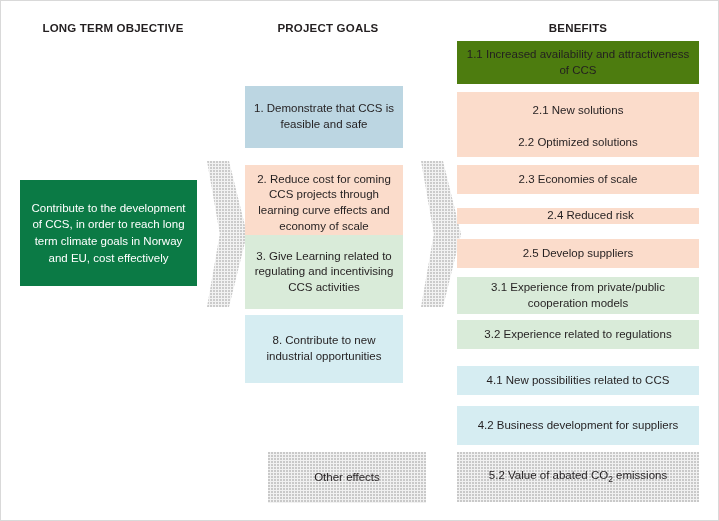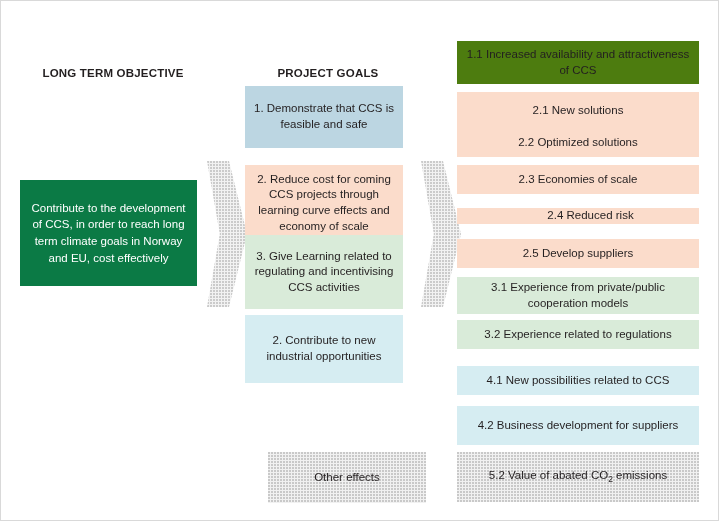--- a/index.html
+++ b/index.html
@@ -25,21 +25,20 @@
 
   
   .col-head {
     position: absolute;
     font-size: 11.5px;
     font-weight: bold;
     letter-spacing: 0.2px;
     color: #231f20;
     text-align: center;
     white-space: nowrap;
-    margin-top: 45px;
   }
   #head-objective { left: 12px;  top: 21px; width: 200px; }
   #head-goals     { left: 232px; top: 21px; width: 190px; }
   #head-benefits  { left: 456px; top: 21px; width: 242px; }
 
   
   .box {
     position: absolute;
     box-sizing: border-box;
     display: flex;
@@ -142,21 +141,21 @@
   <div class="col-head" id="head-benefits">BENEFITS</div>
 
   <div class="box" id="objective-box">Contribute to the development of CCS, in order to reach long term climate goals in Norway and EU, cost effectively</div>
 
   <div class="arrow" id="arrow-1"></div>
   <div class="arrow" id="arrow-2"></div>
 
   <div class="box goal" id="goal-1">1. Demonstrate that CCS is feasible and safe</div>
   <div class="box goal" id="goal-2">2. Reduce cost for coming CCS projects through learning curve effects and economy of scale</div>
   <div class="box goal" id="goal-3">3. Give Learning related to regulating and incentivising CCS activities</div>
-  <div class="box goal" id="goal-4">2. Contribute to new industrial opportunities</div>
+  <div class="box goal" id="goal-4">8. Contribute to new industrial opportunities</div>
   <div class="box goal" id="goal-other">Other effects</div>
 
   <div class="box benefit" id="benefit-1-1">1.1 Increased availability and attractiveness of CCS</div>
   <div class="box benefit" id="benefit-2-1">2.1 New solutions</div>
   <div class="box benefit" id="benefit-2-2">2.2 Optimized solutions</div>
   <div class="box benefit" id="benefit-2-3">2.3 Economies of scale</div>
   <div class="box benefit" id="benefit-2-4">2.4 Reduced risk</div>
   <div class="box benefit" id="benefit-2-5">2.5 Develop suppliers</div>
   <div class="box benefit" id="benefit-3-1">3.1 Experience from private/public cooperation models</div>
   <div class="box benefit" id="benefit-3-2">3.2 Experience related to regulations</div>

